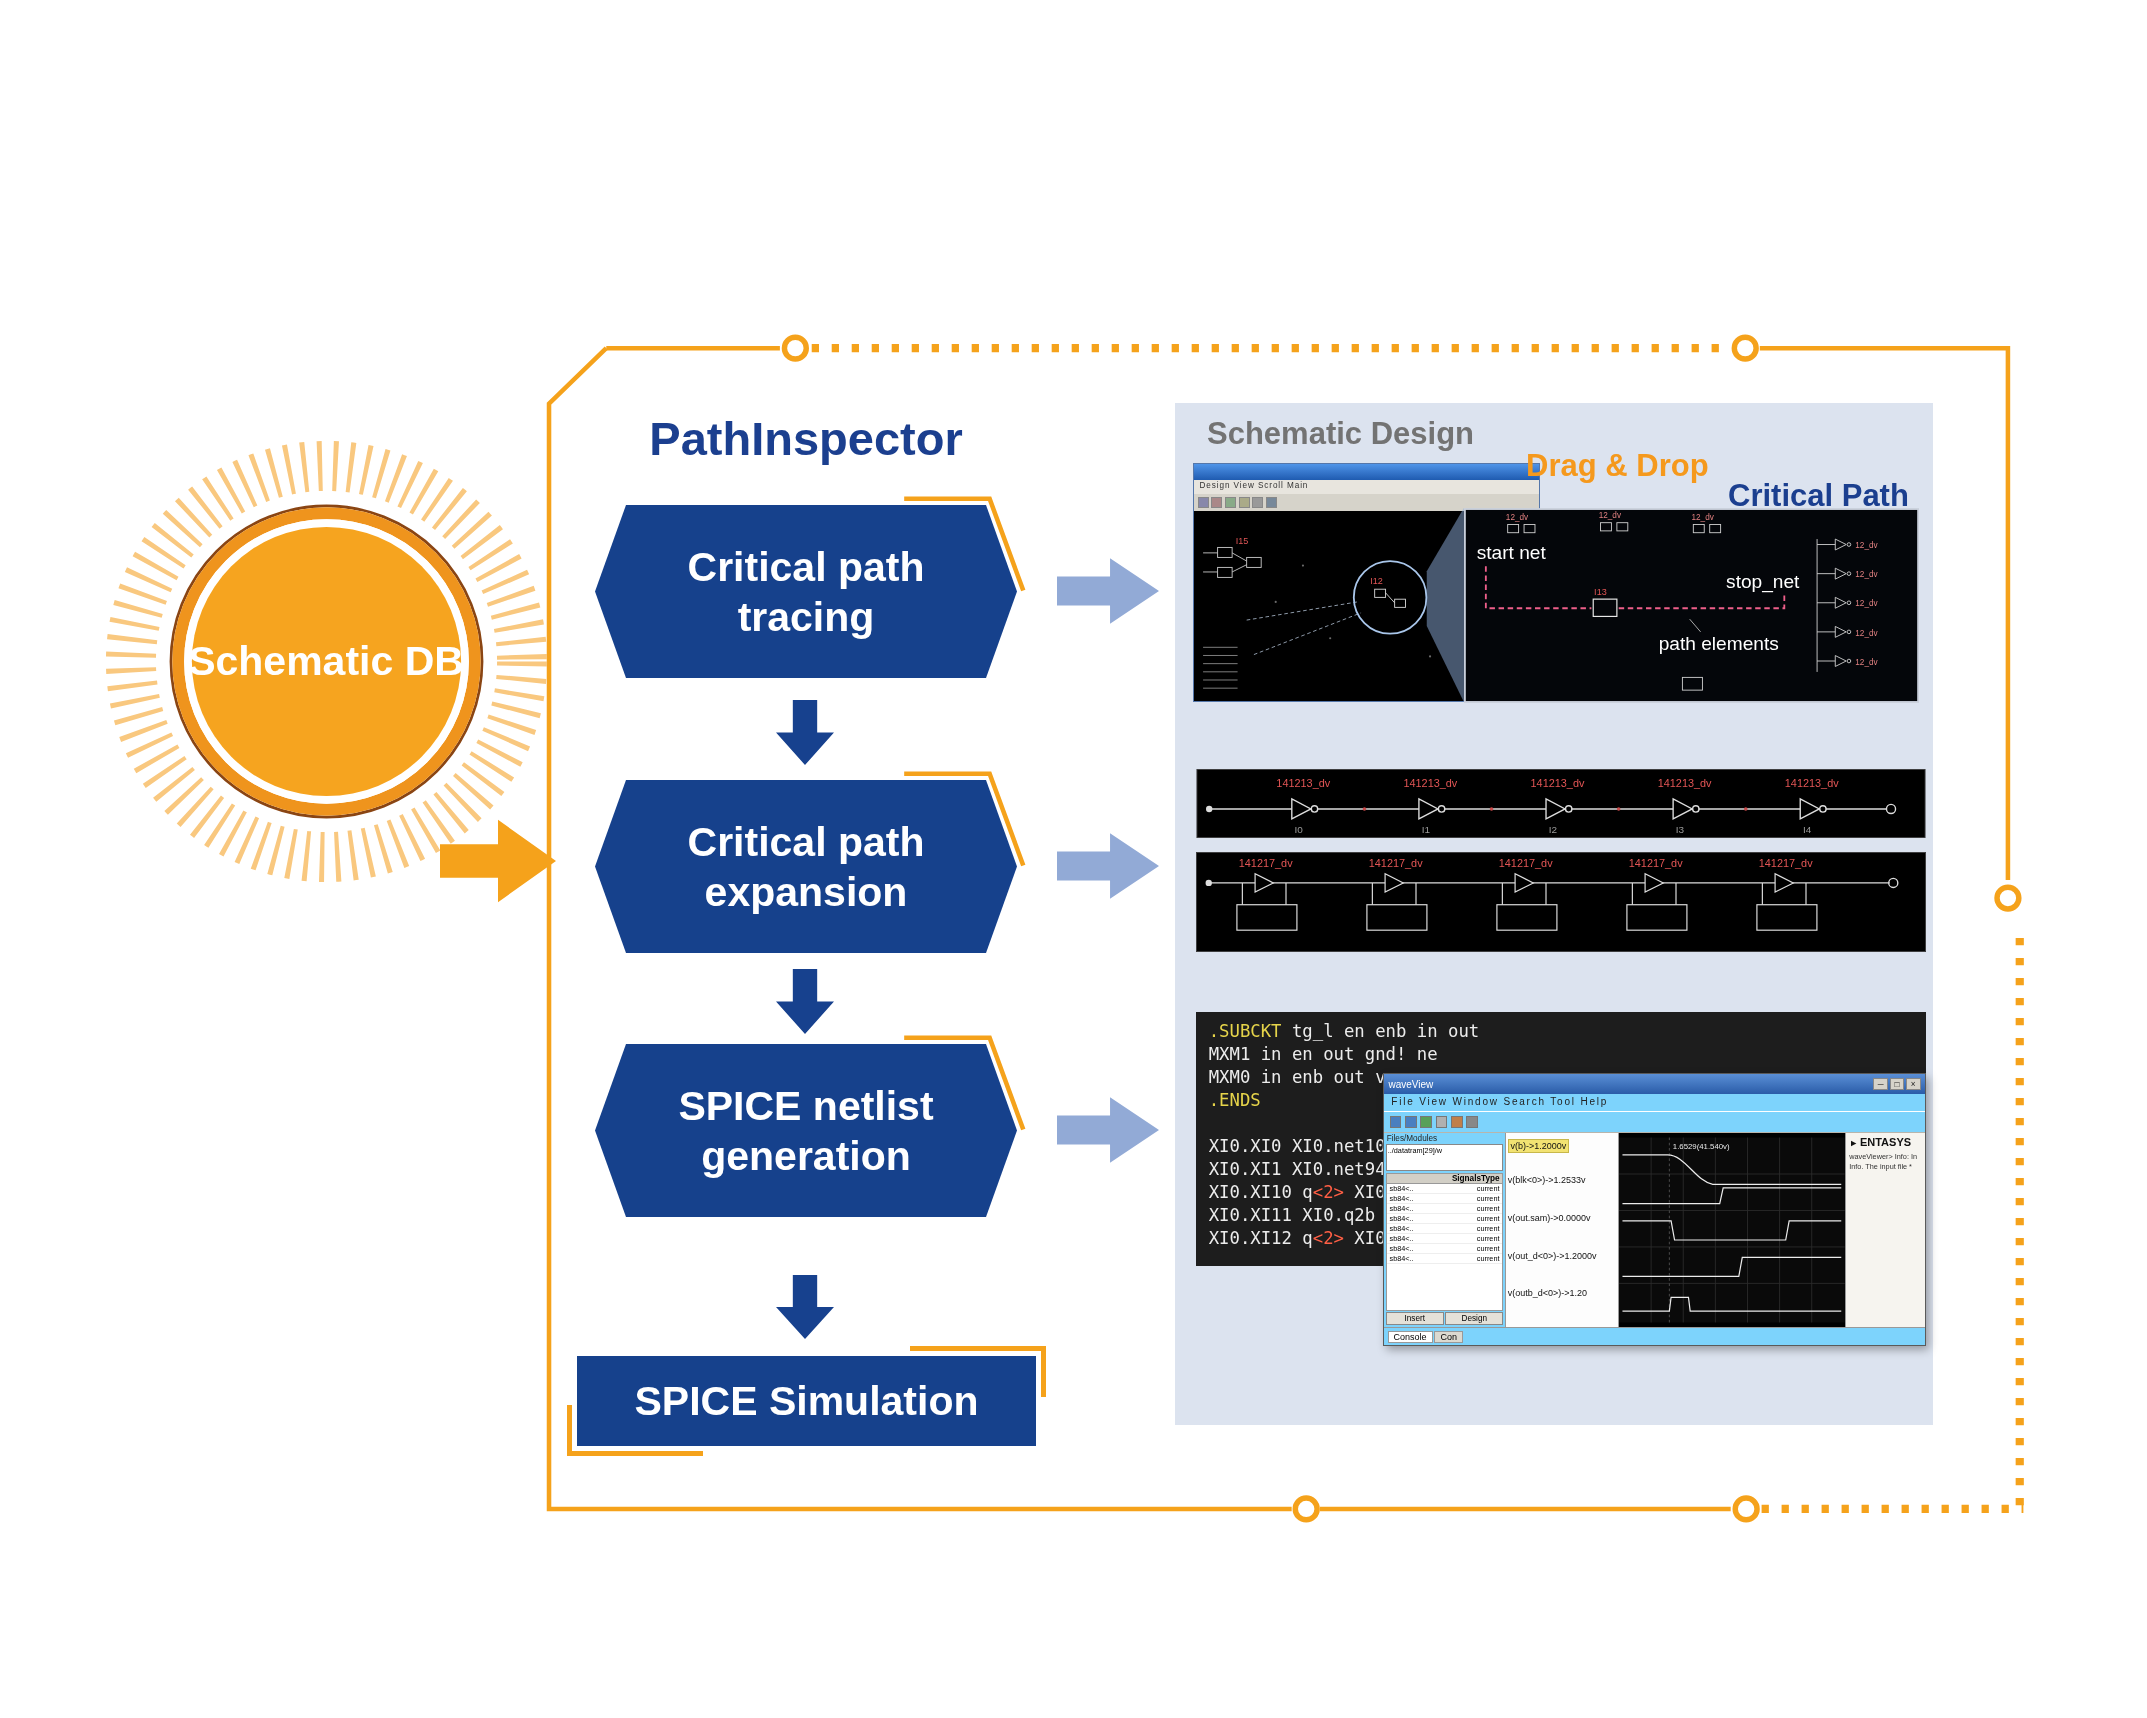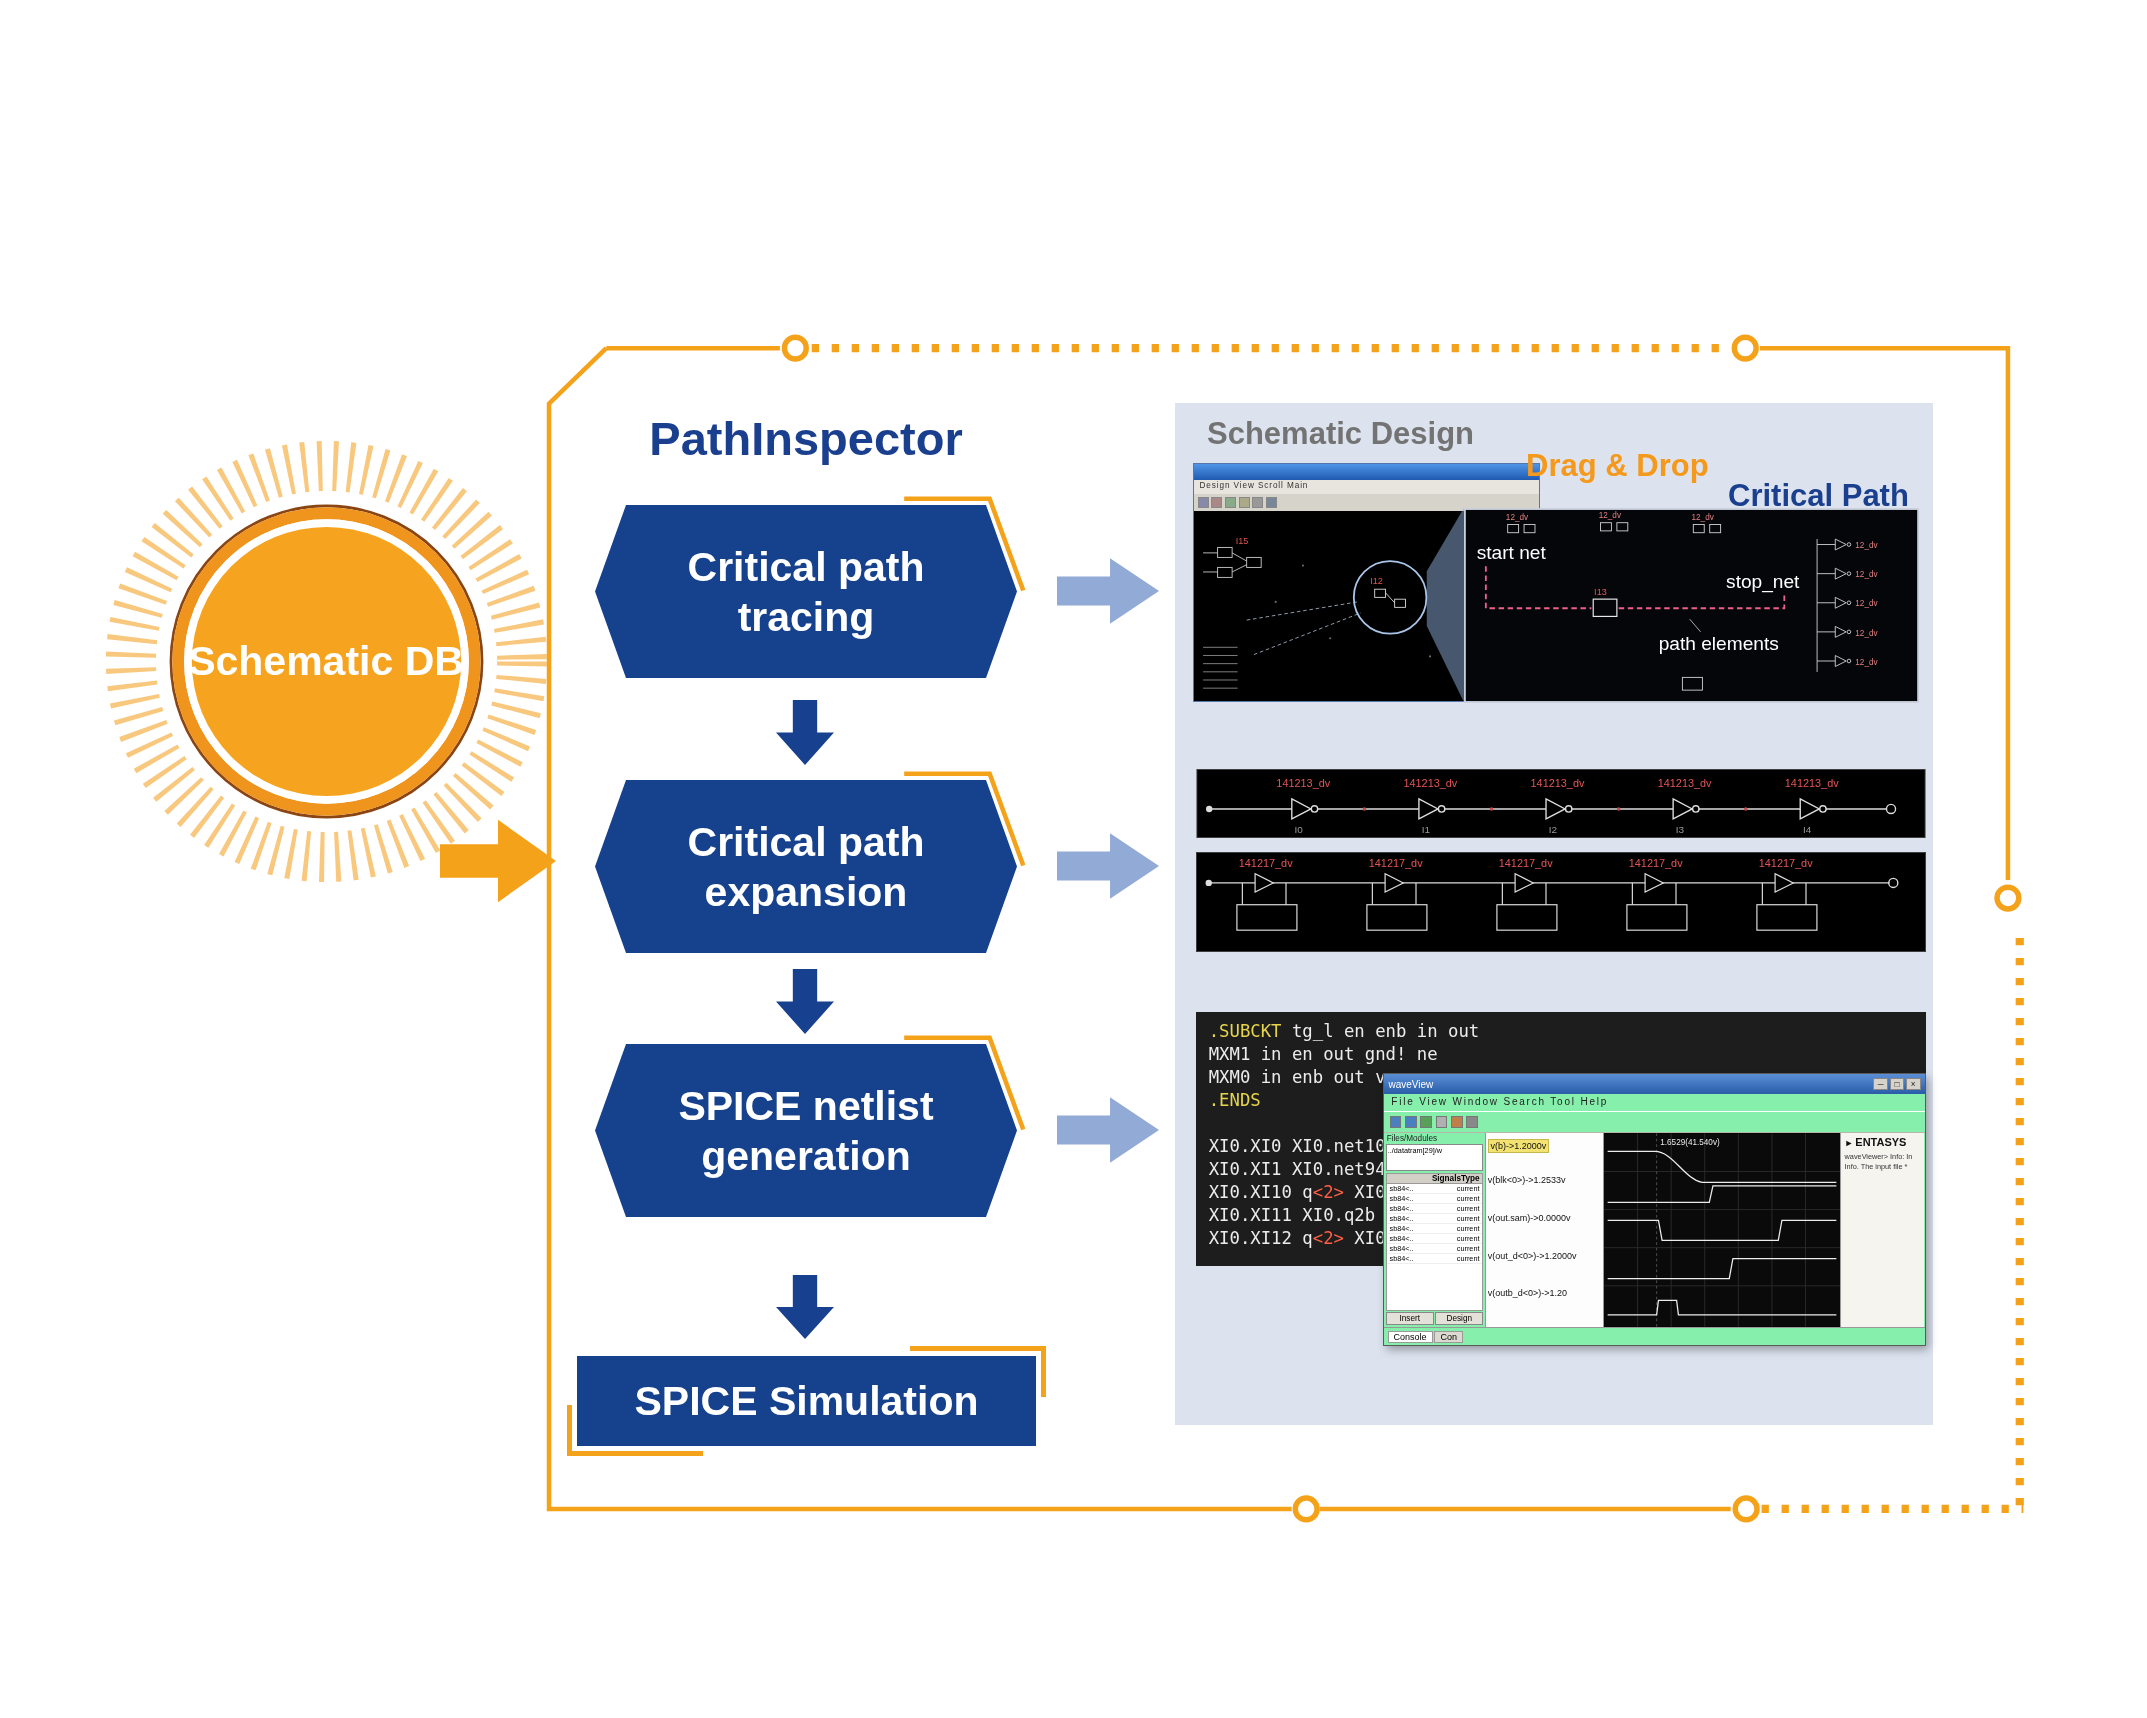--- a/index.html
+++ b/index.html
@@ -57,33 +57,33 @@
   .crit-window { position:absolute; left:289px; top:105px; z-index:3; }
 
   .chain { position:absolute; left:21px; display:block; z-index:1; }
 
   .netlist { position:absolute; left:21px; top:609px; width:730px; height:254px; background:#1d1d1d;
              padding:9px 12.7px; font-family:"DejaVu Sans Mono",monospace; font-size:17.3px; color:#ececec; z-index:1; }
   .nl-line { height:23px; white-space:pre; }
   .nl-kw { color:#e6d44a; font-weight:400; }
   .nl-hl { color:#ff5f45; }
 
-  .wave-window { position:absolute; left:208px; top:670px; width:543px; height:273px; background:#86efac;
+  .wave-window { position:absolute; left:208px; top:670px; width:543px; height:273px; background:#7dd3fc;
                  border:0.9px solid #5a5a5a; z-index:4; box-shadow:2.7px 3.6px 9px rgba(0,0,0,.35);
                  display:flex; flex-direction:column; }
   .wave-titlebar { height:20px; background:linear-gradient(#5a8fd6,#2a5ca8); display:flex; align-items:center;
                    justify-content:space-between; padding:0 4.5px; color:#fff; font-size:10px; }
   .win-controls .wc { display:inline-block; width:14.5px; height:12.7px; background:#d6d3ca; color:#222;
                       font-size:8.2px; text-align:center; line-height:11.8px; margin-left:1.8px; border:0.9px solid #888; }
   .wave-menubar { height:17.3px; font-size:10px; color:#222; padding:1.8px 7.3px; letter-spacing:1.8px; }
   .wave-toolbar { height:22px; border-top:0.9px solid #fff; border-bottom:0.9px solid #b8b5ac; display:flex;
                   align-items:center; gap:3.6px; padding:0 5.5px; }
   .w-icon { width:11.8px; height:11.8px; border:0.9px solid #777; display:inline-block; }
   .wave-body { flex:1; display:flex; min-height:0; }
-  .wave-left { width:102px; border-right:0.9px solid #999; display:flex; flex-direction:column; font-size:8.2px; }
+  .wave-left { width:122px; border-right:0.9px solid #999; display:flex; flex-direction:column; font-size:8.2px; }
   .wl-head { padding:0.9px 2.7px; color:#222; }
   .wl-filebox { background:#fff; border:0.9px solid #888; margin:0 1.8px; height:27px; font-size:7.3px; padding:0.9px; overflow:hidden; }
   .wl-sighead { display:flex; justify-content:flex-end; background:#d2cfc6; border:0.9px solid #999;
                 margin:1.8px 1.8px 0; padding:0 2.7px; font-weight:700; }
   .wl-rows { flex:1; background:#fff; border:0.9px solid #999; border-top:none; margin:0 1.8px; overflow:hidden; }
   .wl-row { display:flex; justify-content:space-between; font-size:7.3px; padding:0 2.7px; height:10px; border-bottom:0.9px solid #eee; }
   .wl-btns { display:flex; gap:1.8px; padding:1.8px; }
   .wl-btns .btn { flex:1; font-size:8.2px; text-align:center; background:#e4e1d8; border:0.9px solid #888; padding:0.9px 0; }
   .wave-main { flex:1; display:flex; min-width:0; }
   .wave-labels { width:118px; position:relative; background:#fdfdfd; border-right:0.9px solid #999; }

